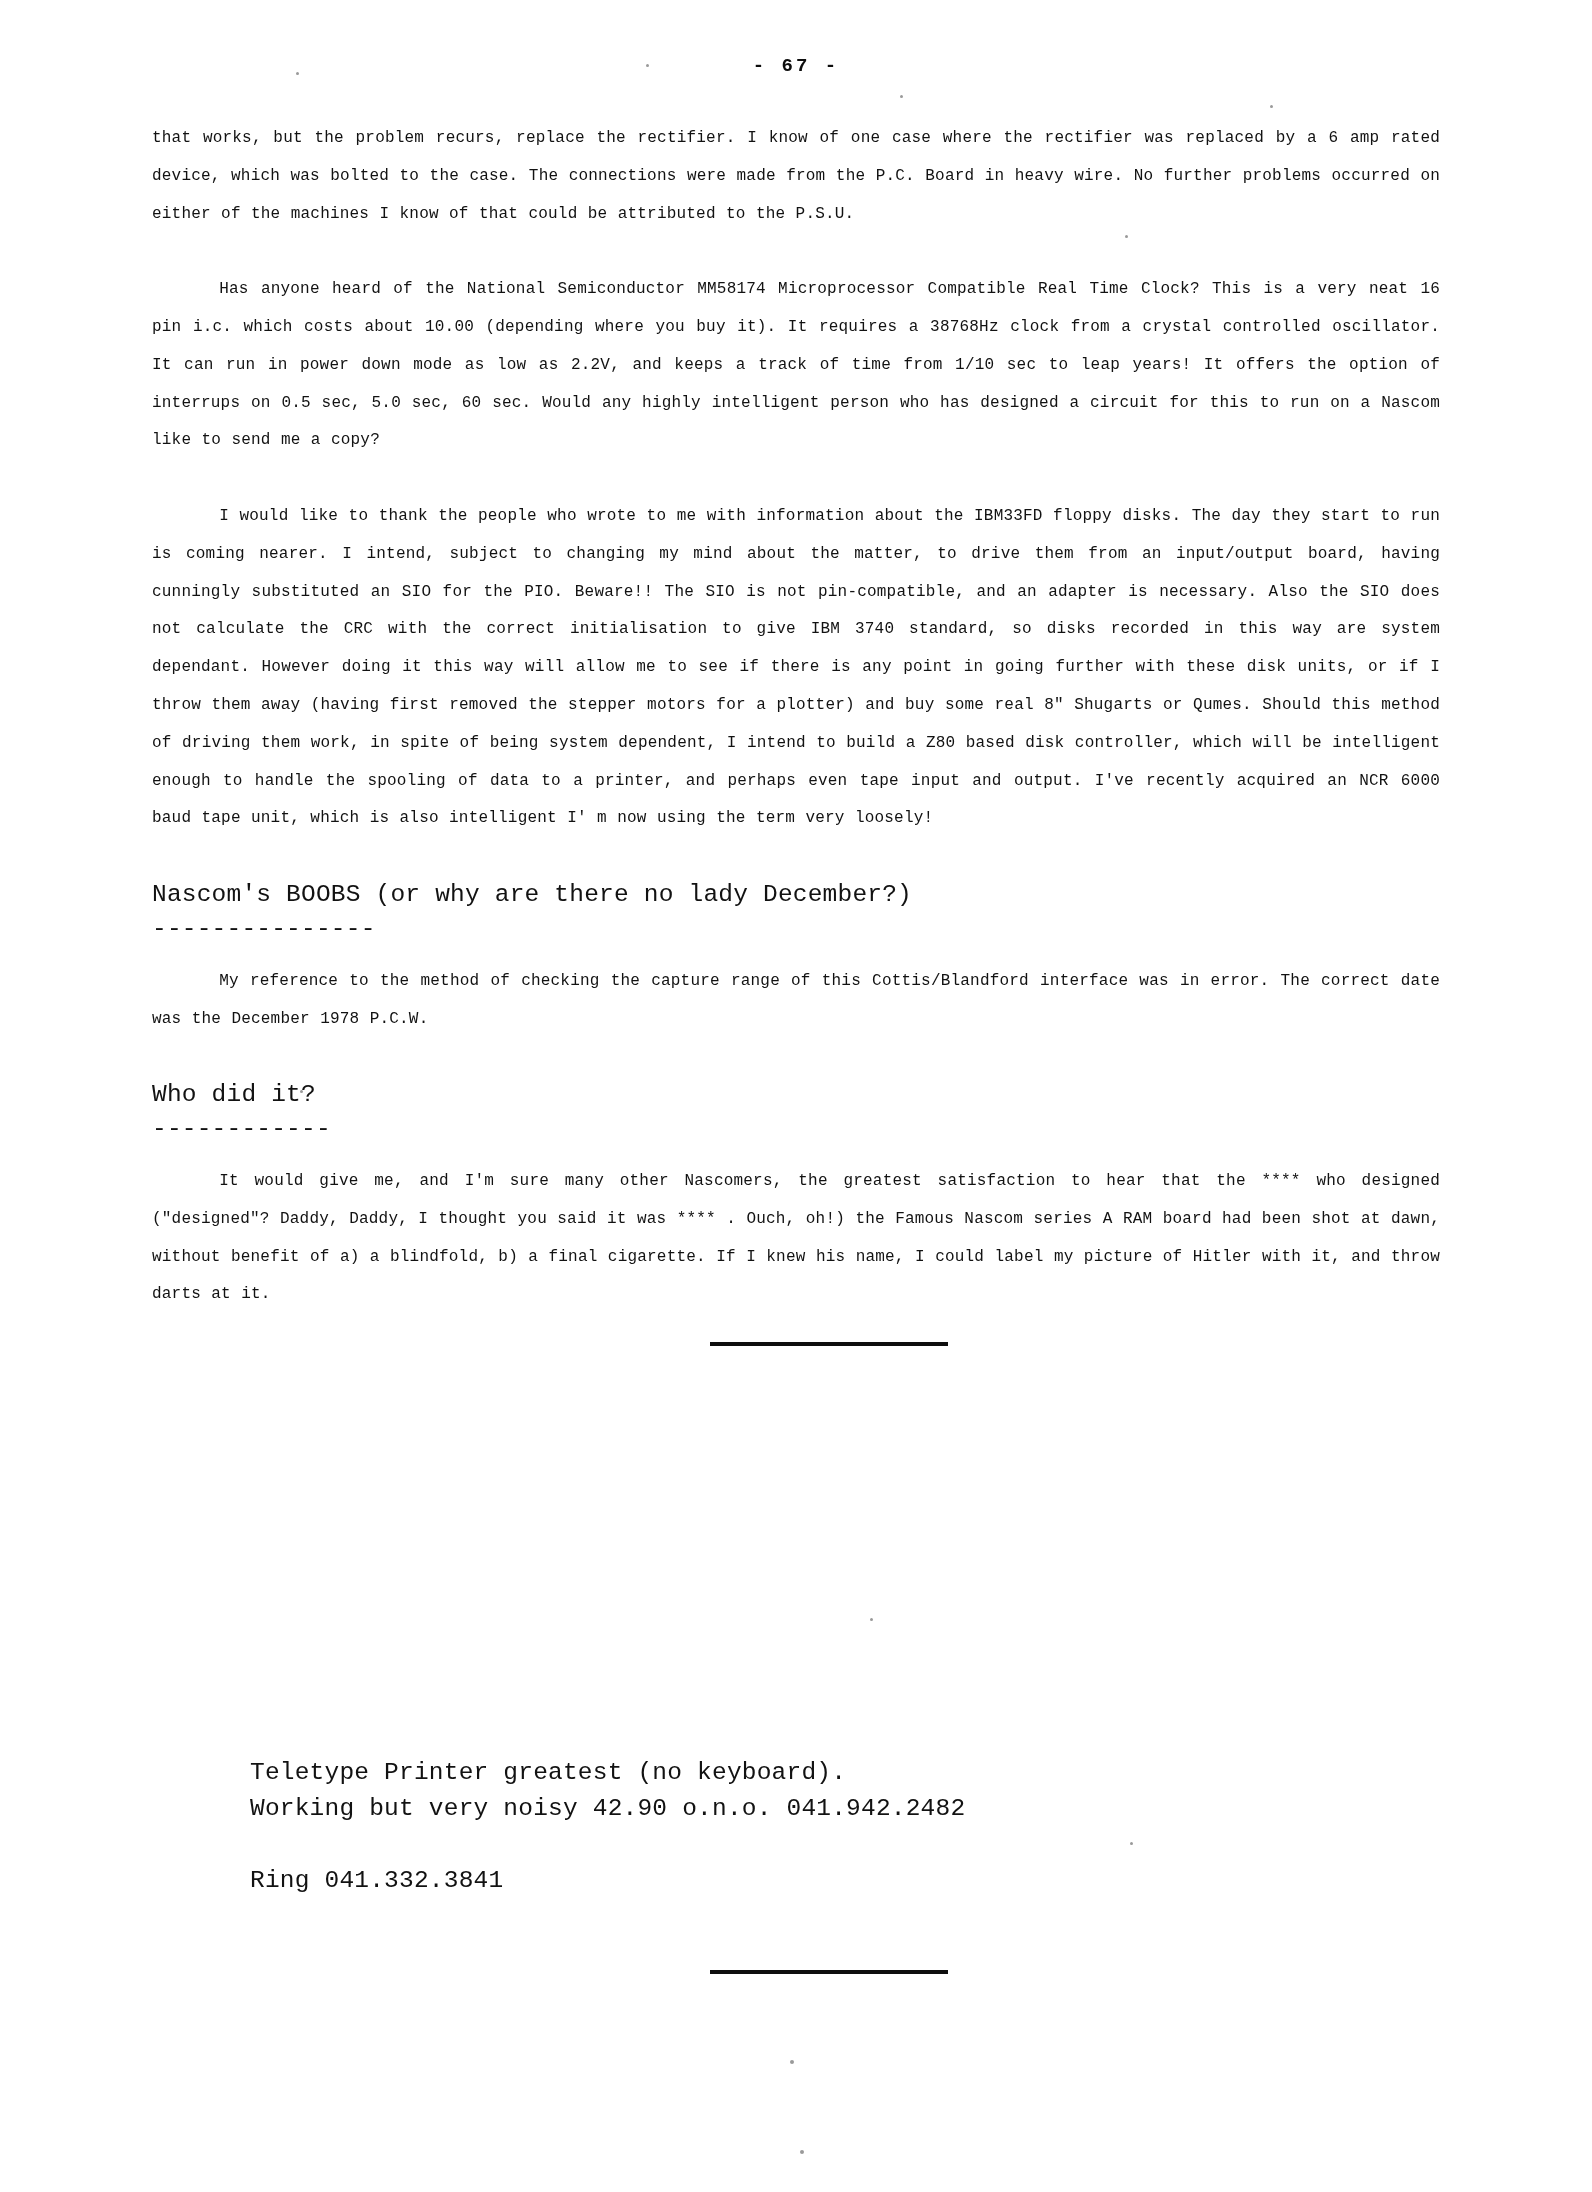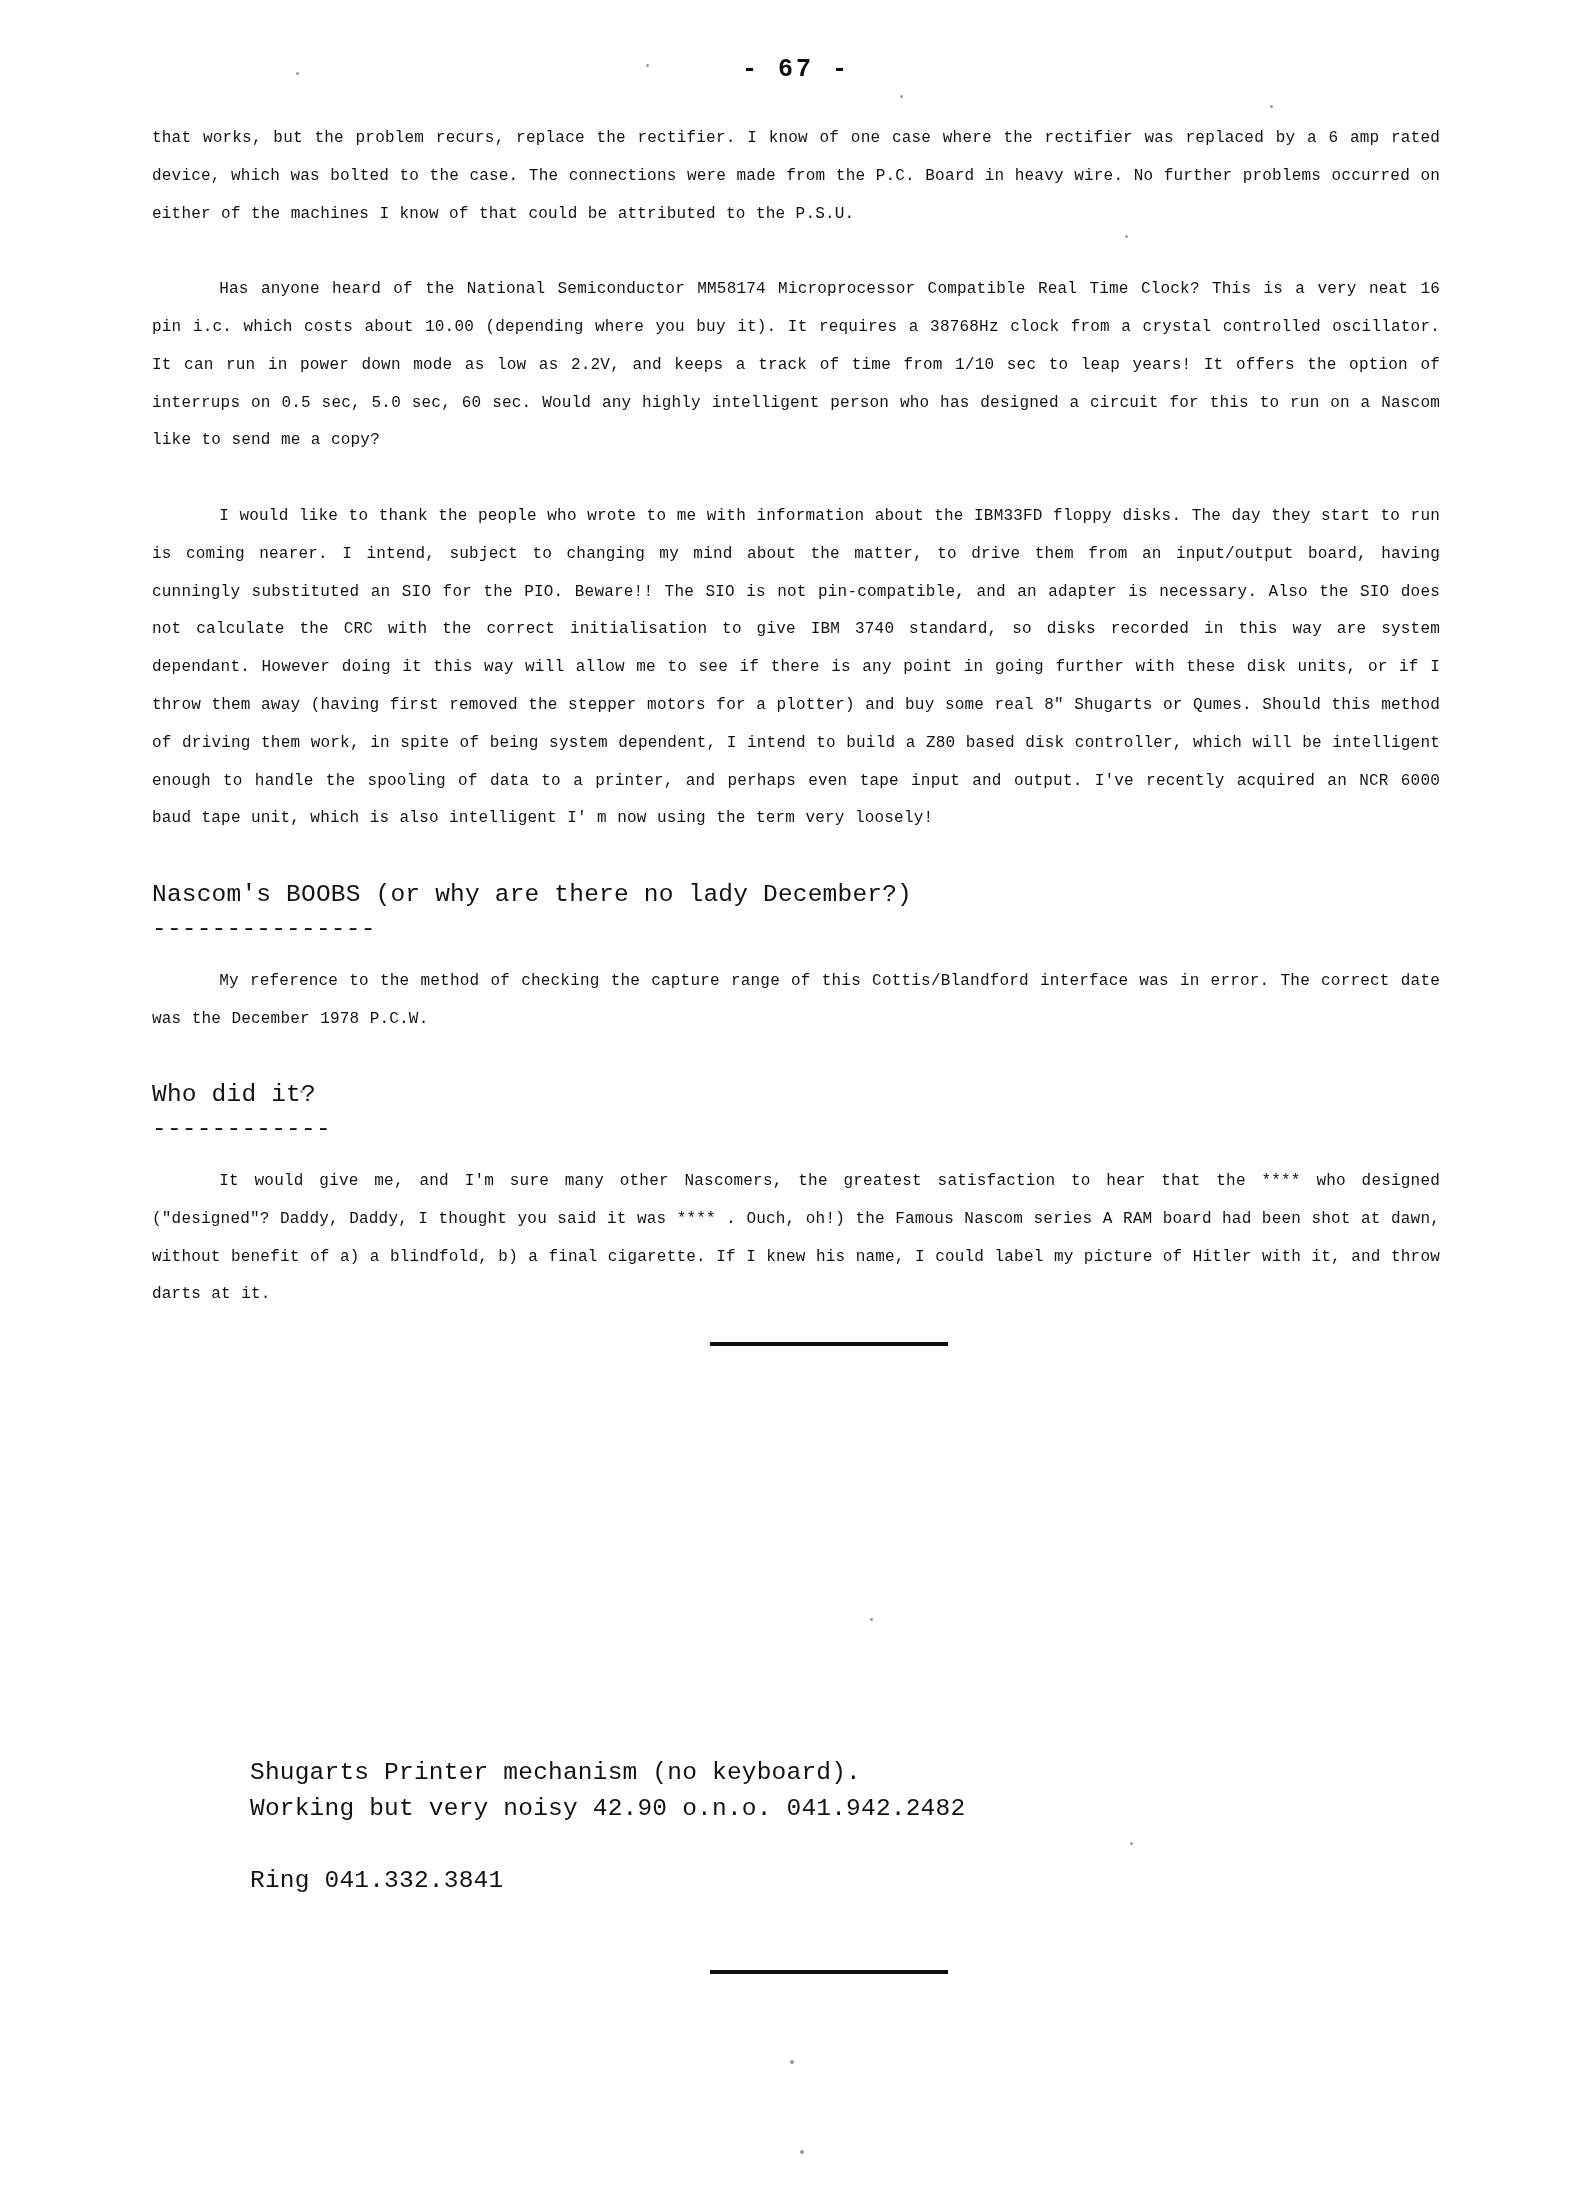--- a/index.html
+++ b/index.html
@@ -22,21 +22,21 @@
     width: 1592px;
     height: 2192px;
     background: #ffffff;
   }
   .page-number {
     position: absolute;
     left: 0;
     top: 55px;
     width: 1592px;
     text-align: center;
-    font-size: 25px;
+    font-size: 19px;
     letter-spacing: 3px;
     font-weight: bold;
     color: #0d0d0d;
   }
   .body-col {
     position: absolute;
     left: 152px;
     top: 120px;
     width: 1288px;
   }
@@ -155,21 +155,21 @@
 
     <div class="gap-small"></div>
 
     <div class="hrule-wrap">
       <div class="hrule"></div>
     </div>
 
   </div>
 
   <div class="ads">
-    <div class="ad-line">Shugarts Printer mechanism (no keyboard).</div>
+    <div class="ad-line">Teletype Printer greatest (no keyboard).</div>
     <div class="ad-line">Working but very noisy 42.90 o.n.o. 041.942.2482</div>
     <div style="height:36px"></div>
     <div class="ad-line">Ring 041.332.3841</div>
   </div>
 
   <div class="hrule" style="left:710px; top:1970px;"></div>
 
 </div>
 
 </body></html>

